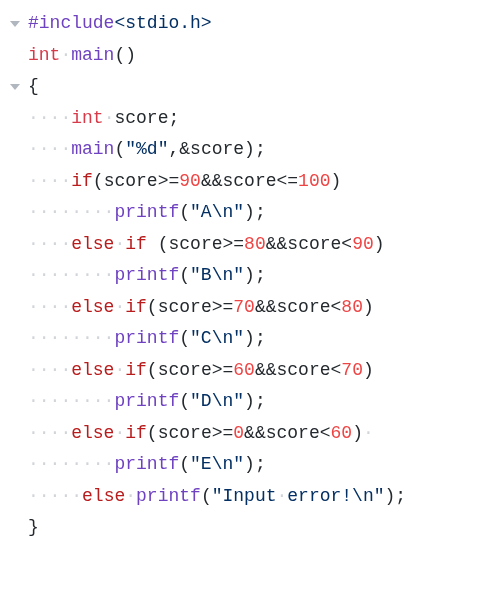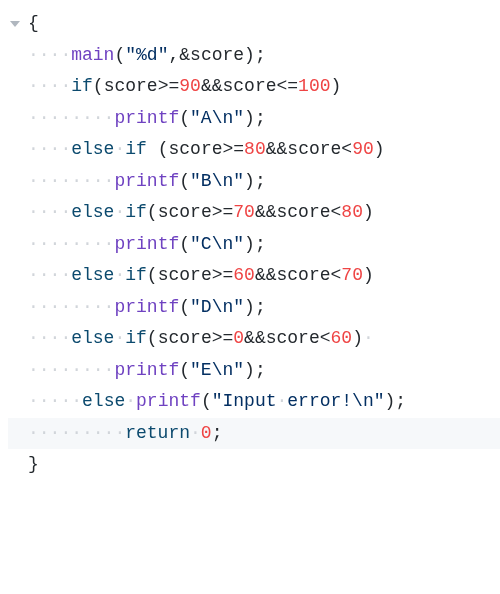--- a/index.html
+++ b/index.html
@@ -38,21 +38,21 @@
     .ws {
       color: #d1d5da;
     }
     .kw-include {
       color: #6f42c1;
     }
     .kw-type {
       color: #d73a49;
     }
     .kw-ctrl {
-      color: #0c4a6e;
+      color: #b91c1c;
     }
     .func {
       color: #6f42c1;
     }
     .str {
       color: #032f62;
     }
     .num {
       color: #ef4444;
     }
@@ -64,24 +64,27 @@
     }
     .header-path {
       color: #032f62;
     }
   </style>
 </head>
 <body>
 
 <div>
 
+<div class="line"><span class="fold-marker"></span><span class="kw-include">#include</span><span class="header-path">&lt;stdio.h&gt;</span></div>
 
+<div class="line"><span class="kw-type">int</span><span class="ws">·</span><span class="func">main</span><span class="punct">(</span><span class="punct">)</span></div>
 
 <div class="line"><span class="fold-marker"></span><span class="punct">{</span></div>
 
+<div class="line"><span class="ws">····</span><span class="kw-type">int</span><span class="ws">·</span><span class="ident">score</span><span class="punct">;</span></div>
 
 <div class="line"><span class="ws">····</span><span class="func">main</span><span class="punct">(</span><span class="str">"%d"</span><span class="punct">,</span><span class="punct">&amp;</span><span class="ident">score</span><span class="punct">)</span><span class="punct">;</span></div>
 
 <div class="line"><span class="ws">····</span><span class="kw-ctrl">if</span><span class="punct">(</span><span class="ident">score</span><span class="punct">&gt;=</span><span class="num">90</span><span class="punct">&amp;&amp;</span><span class="ident">score</span><span class="punct">&lt;=</span><span class="num">100</span><span class="punct">)</span></div>
 
 <div class="line"><span class="ws">········</span><span class="func">printf</span><span class="punct">(</span><span class="str">"A\n"</span><span class="punct">)</span><span class="punct">;</span></div>
 
 <div class="line"><span class="ws">····</span><span class="kw-ctrl">else</span><span class="ws">·</span><span class="kw-ctrl">if</span><span> </span><span class="punct">(</span><span class="ident">score</span><span class="punct">&gt;=</span><span class="num">80</span><span class="punct">&amp;&amp;</span><span class="ident">score</span><span class="punct">&lt;</span><span class="num">90</span><span class="punct">)</span></div>
 
 <div class="line"><span class="ws">········</span><span class="func">printf</span><span class="punct">(</span><span class="str">"B\n"</span><span class="punct">)</span><span class="punct">;</span></div>
@@ -93,17 +96,16 @@
 <div class="line"><span class="ws">····</span><span class="kw-ctrl">else</span><span class="ws">·</span><span class="kw-ctrl">if</span><span class="punct">(</span><span class="ident">score</span><span class="punct">&gt;=</span><span class="num">60</span><span class="punct">&amp;&amp;</span><span class="ident">score</span><span class="punct">&lt;</span><span class="num">70</span><span class="punct">)</span></div>
 
 <div class="line"><span class="ws">········</span><span class="func">printf</span><span class="punct">(</span><span class="str">"D\n"</span><span class="punct">)</span><span class="punct">;</span></div>
 
 <div class="line"><span class="ws">····</span><span class="kw-ctrl">else</span><span class="ws">·</span><span class="kw-ctrl">if</span><span class="punct">(</span><span class="ident">score</span><span class="punct">&gt;=</span><span class="num">0</span><span class="punct">&amp;&amp;</span><span class="ident">score</span><span class="punct">&lt;</span><span class="num">60</span><span class="punct">)</span><span class="ws">·</span></div>
 
 <div class="line"><span class="ws">········</span><span class="func">printf</span><span class="punct">(</span><span class="str">"E\n"</span><span class="punct">)</span><span class="punct">;</span></div>
 
 <div class="line"><span class="ws">····</span><span class="ws">·</span><span class="kw-ctrl">else</span><span class="ws">·</span><span class="func">printf</span><span class="punct">(</span><span class="str">"Input</span><span class="ws">·</span><span class="str">error!\n"</span><span class="punct">)</span><span class="punct">;</span></div>
 
-<div class="line hl-line"><span class="ws">·········</span><span class="kw-ctrl">return</span><span class="ws">·</span><span class="num">0</span><span class="punct">;</span></div>
 
 <div class="line"><span class="punct">}</span></div>
 
 </div>
 
 </body></html>

